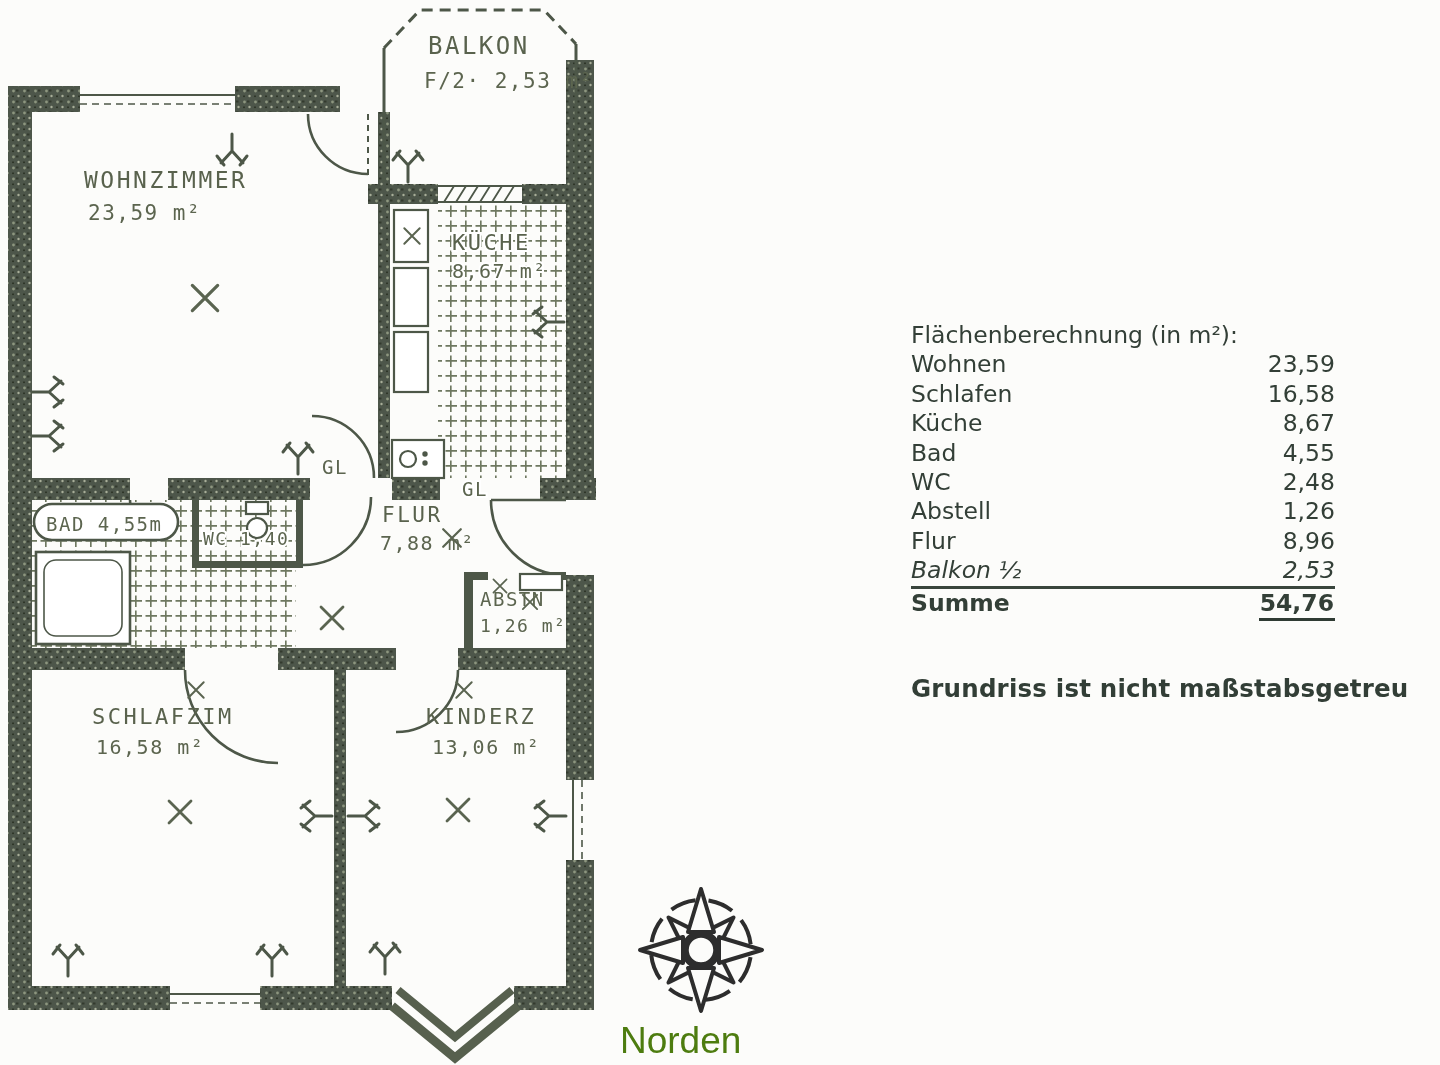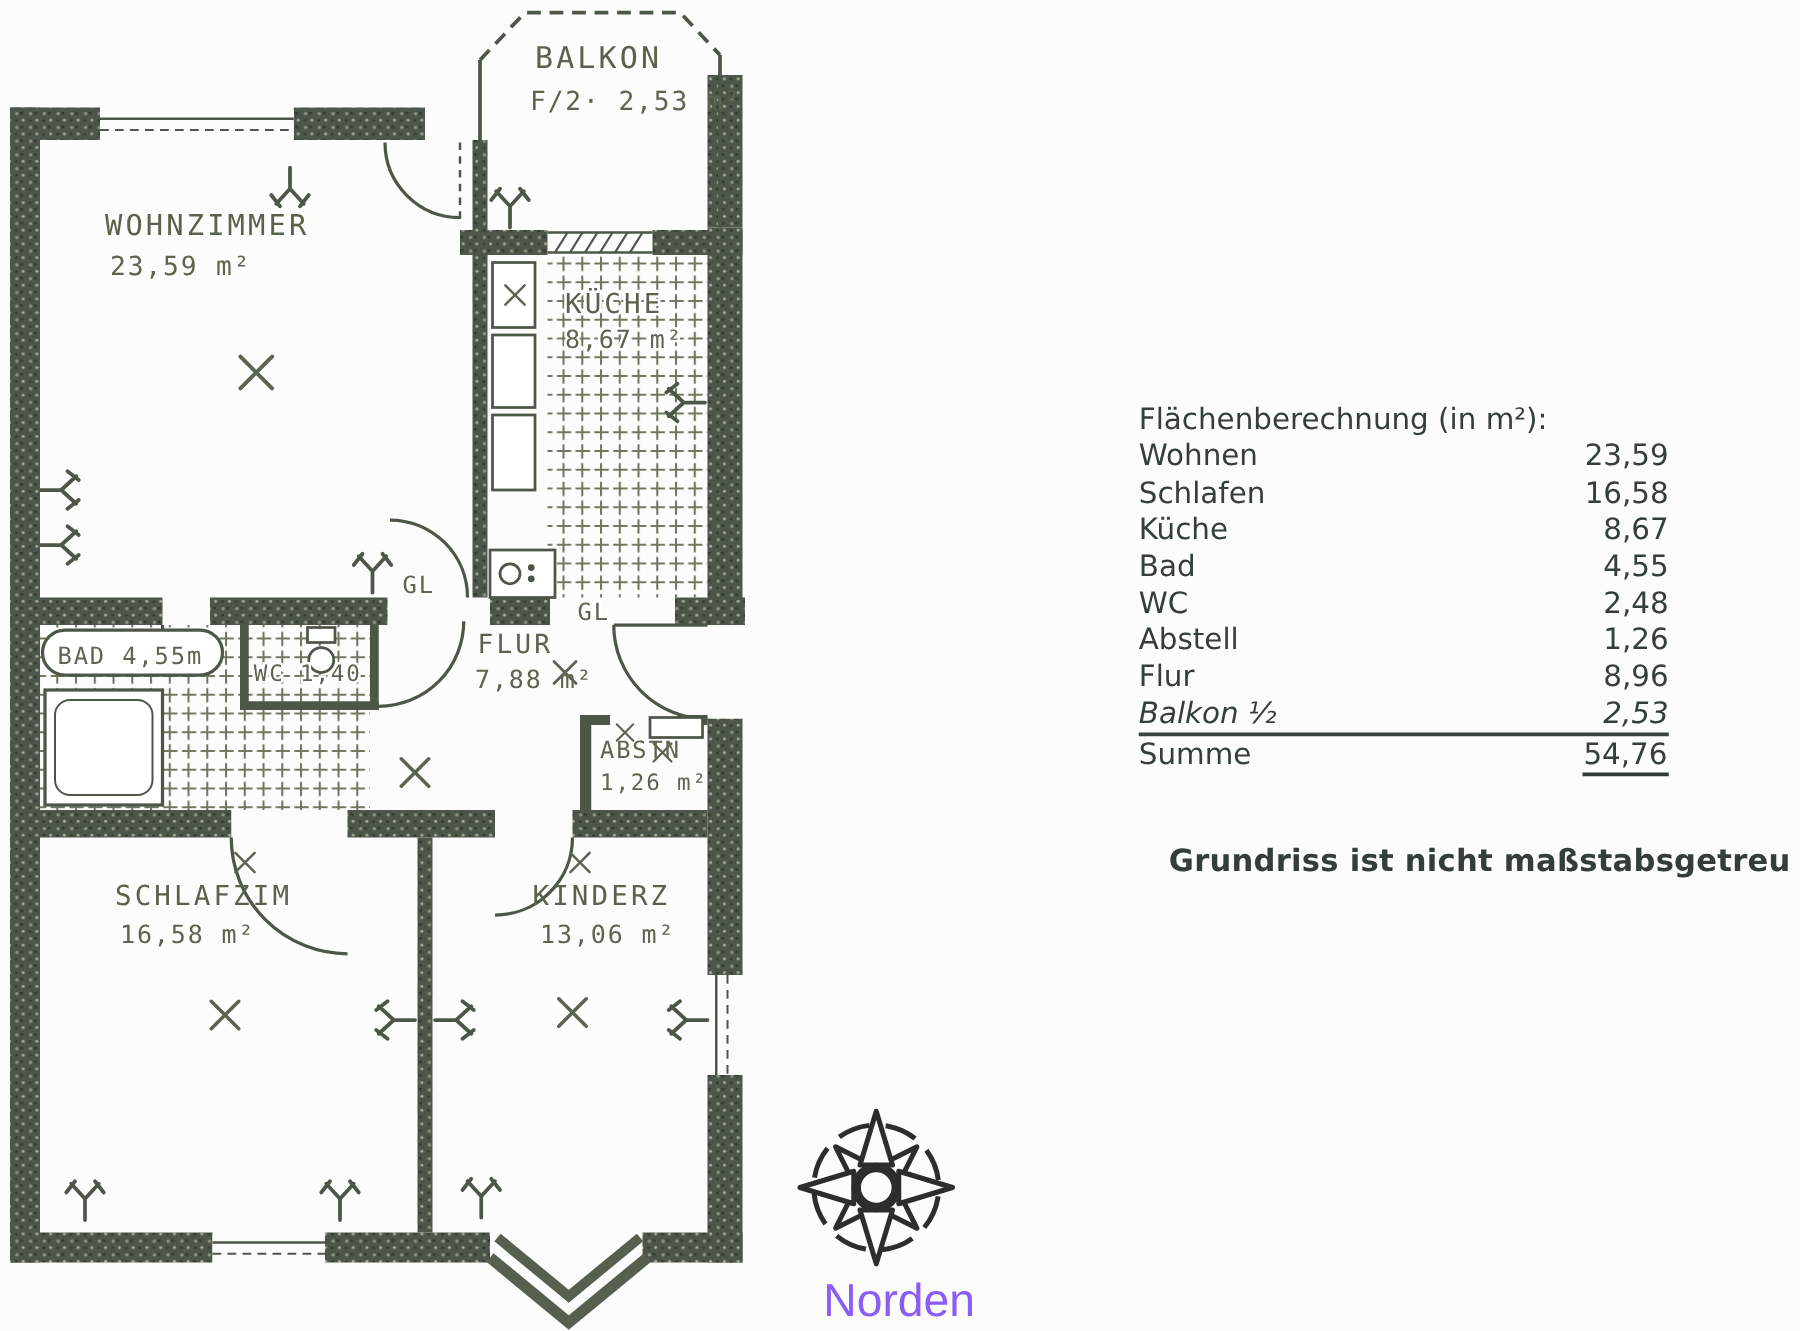--- a/index.html
+++ b/index.html
@@ -8,28 +8,28 @@
   
   #plan-svg{position:absolute;left:0;top:0;}
   .plan-label{font-family:"DejaVu Sans Mono",monospace;fill:#59624d;letter-spacing:2.5px;}
   .plan-label-sm{font-family:"DejaVu Sans Mono",monospace;fill:#5c654f;letter-spacing:1.5px;}
   
   .area-table{position:absolute;left:911px;top:321px;width:424px;color:#333f37;
               font-size:23.5px;line-height:29.4px;}
   .tbl-header{white-space:nowrap;}
   .tbl-row{display:flex;justify-content:space-between;}
   .tbl-row.rule{border-bottom:3px solid #39453c;font-style:italic;}
-  .tbl-row.total{font-weight:normal;}
+  .tbl-row.total{font-weight:bold;}
   .tbl-row.total .val{border-bottom:3.5px solid #2f3b33;padding:0 1px;}
   .plan-note{position:absolute;left:911px;top:674px;font-weight:bold;font-size:24.5px;
-             color:#323e36;white-space:nowrap;letter-spacing:0.2px;margin-left:24px;}
+             color:#323e36;white-space:nowrap;letter-spacing:0.2px;}
   
   #compass-box{position:absolute;left:628px;top:884px;width:146px;height:136px;}
-  .norden-label{position:absolute;left:620px;top:1020px;width:160px;text-align:right;
-                font-family:"Liberation Sans",sans-serif;font-size:37px;color:#8b5cf6;}
+  .norden-label{position:absolute;left:620px;top:1020px;width:160px;text-align:left;
+                font-family:"Liberation Sans",sans-serif;font-size:37px;color:#4d7c0f;}
 </style>
 </head>
 <body>
 
 <div id="canvas">
 
   <svg id="plan-svg" width="640" height="1065" viewBox="0 0 640 1065">
     <defs>
       <pattern id="wallpat" width="11" height="11" patternUnits="userSpaceOnUse">
         <rect width="11" height="11" fill="#4d564a"></rect>

